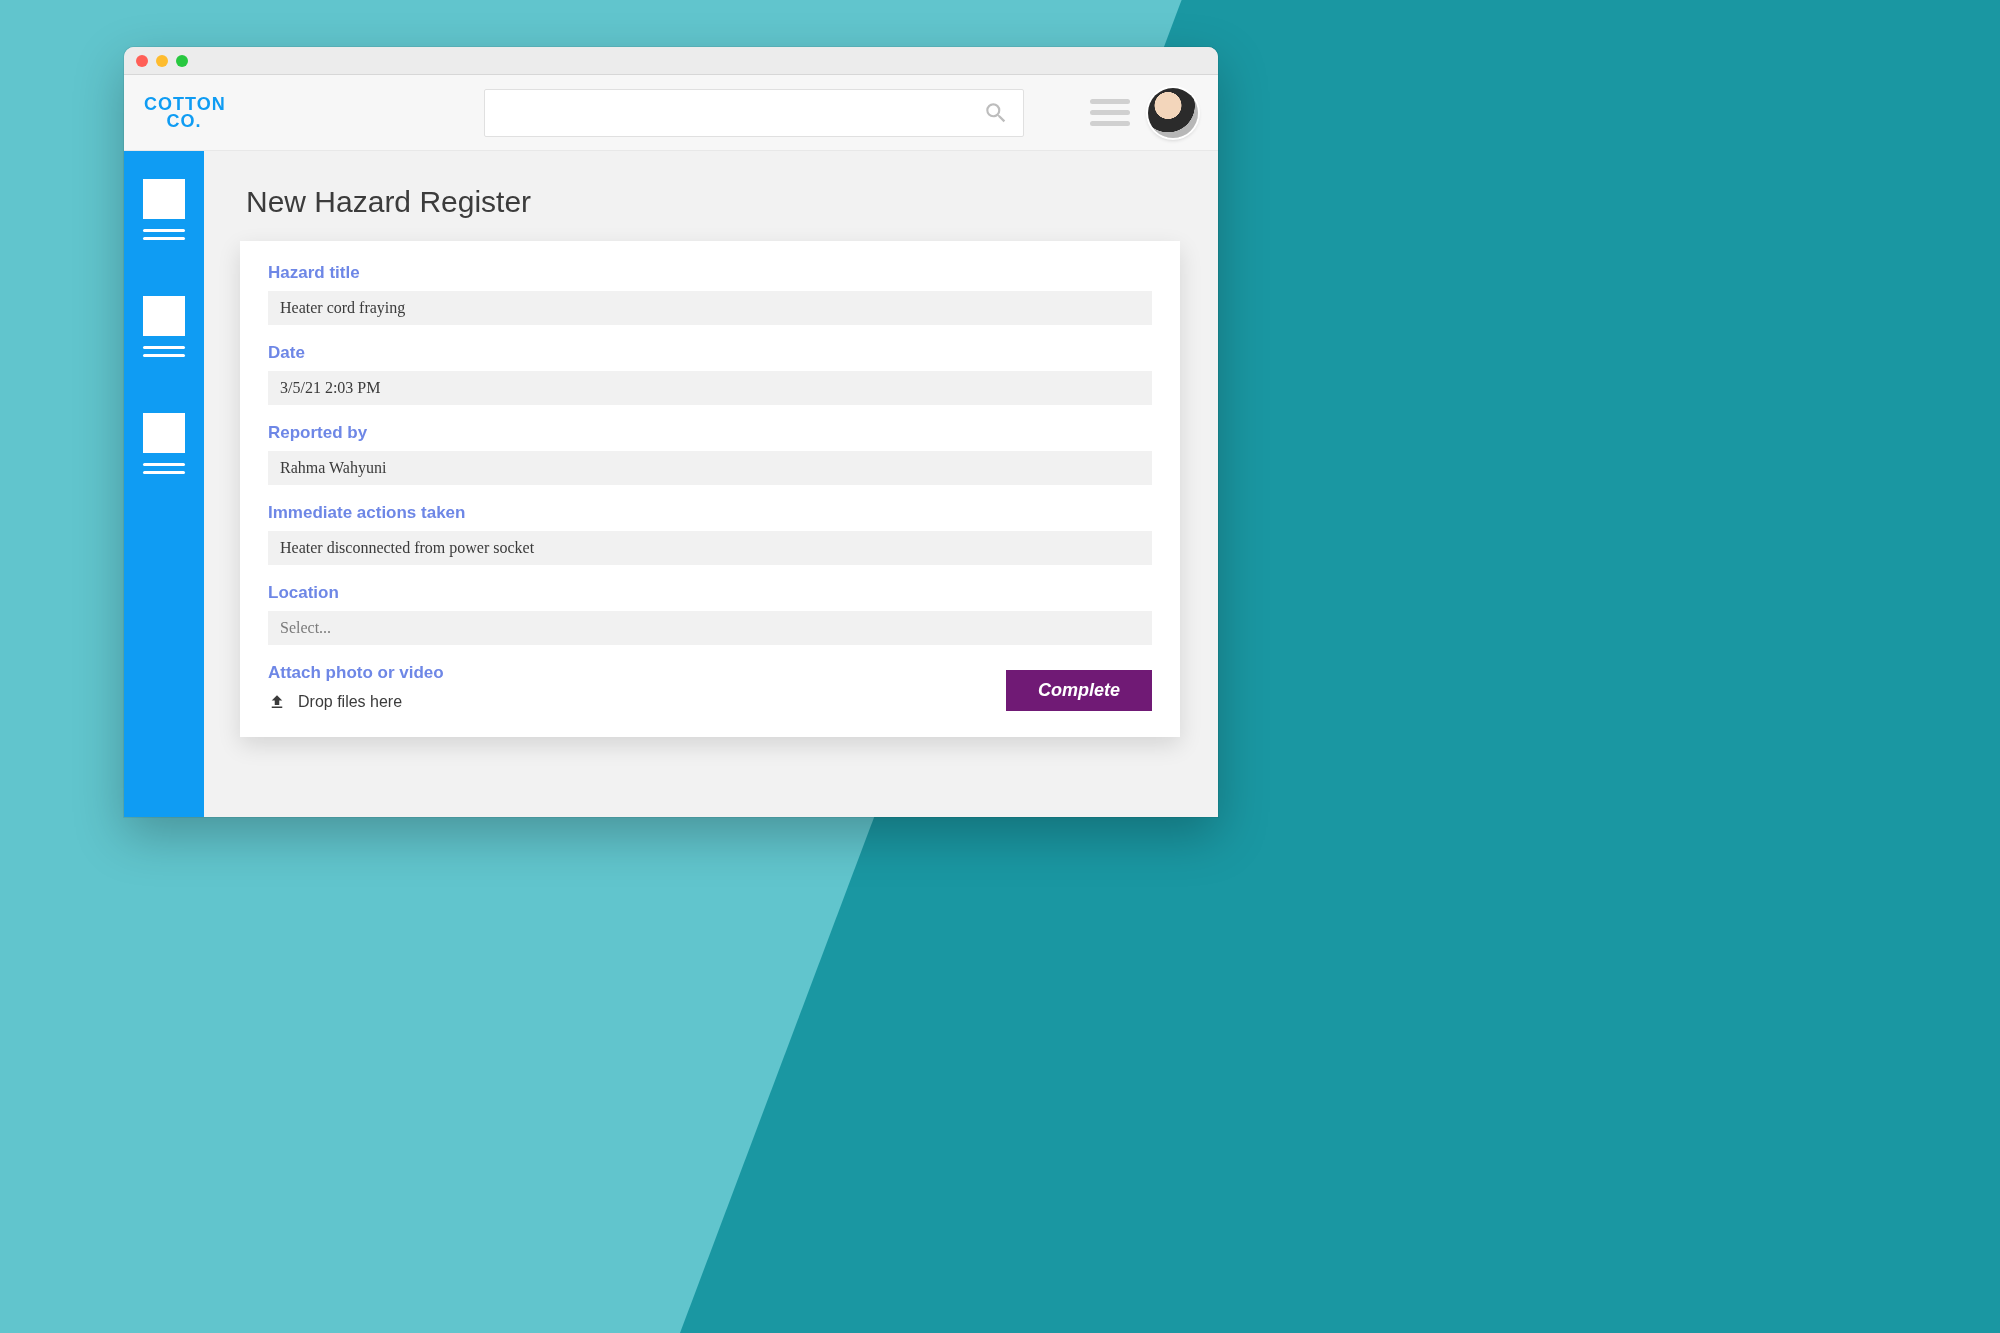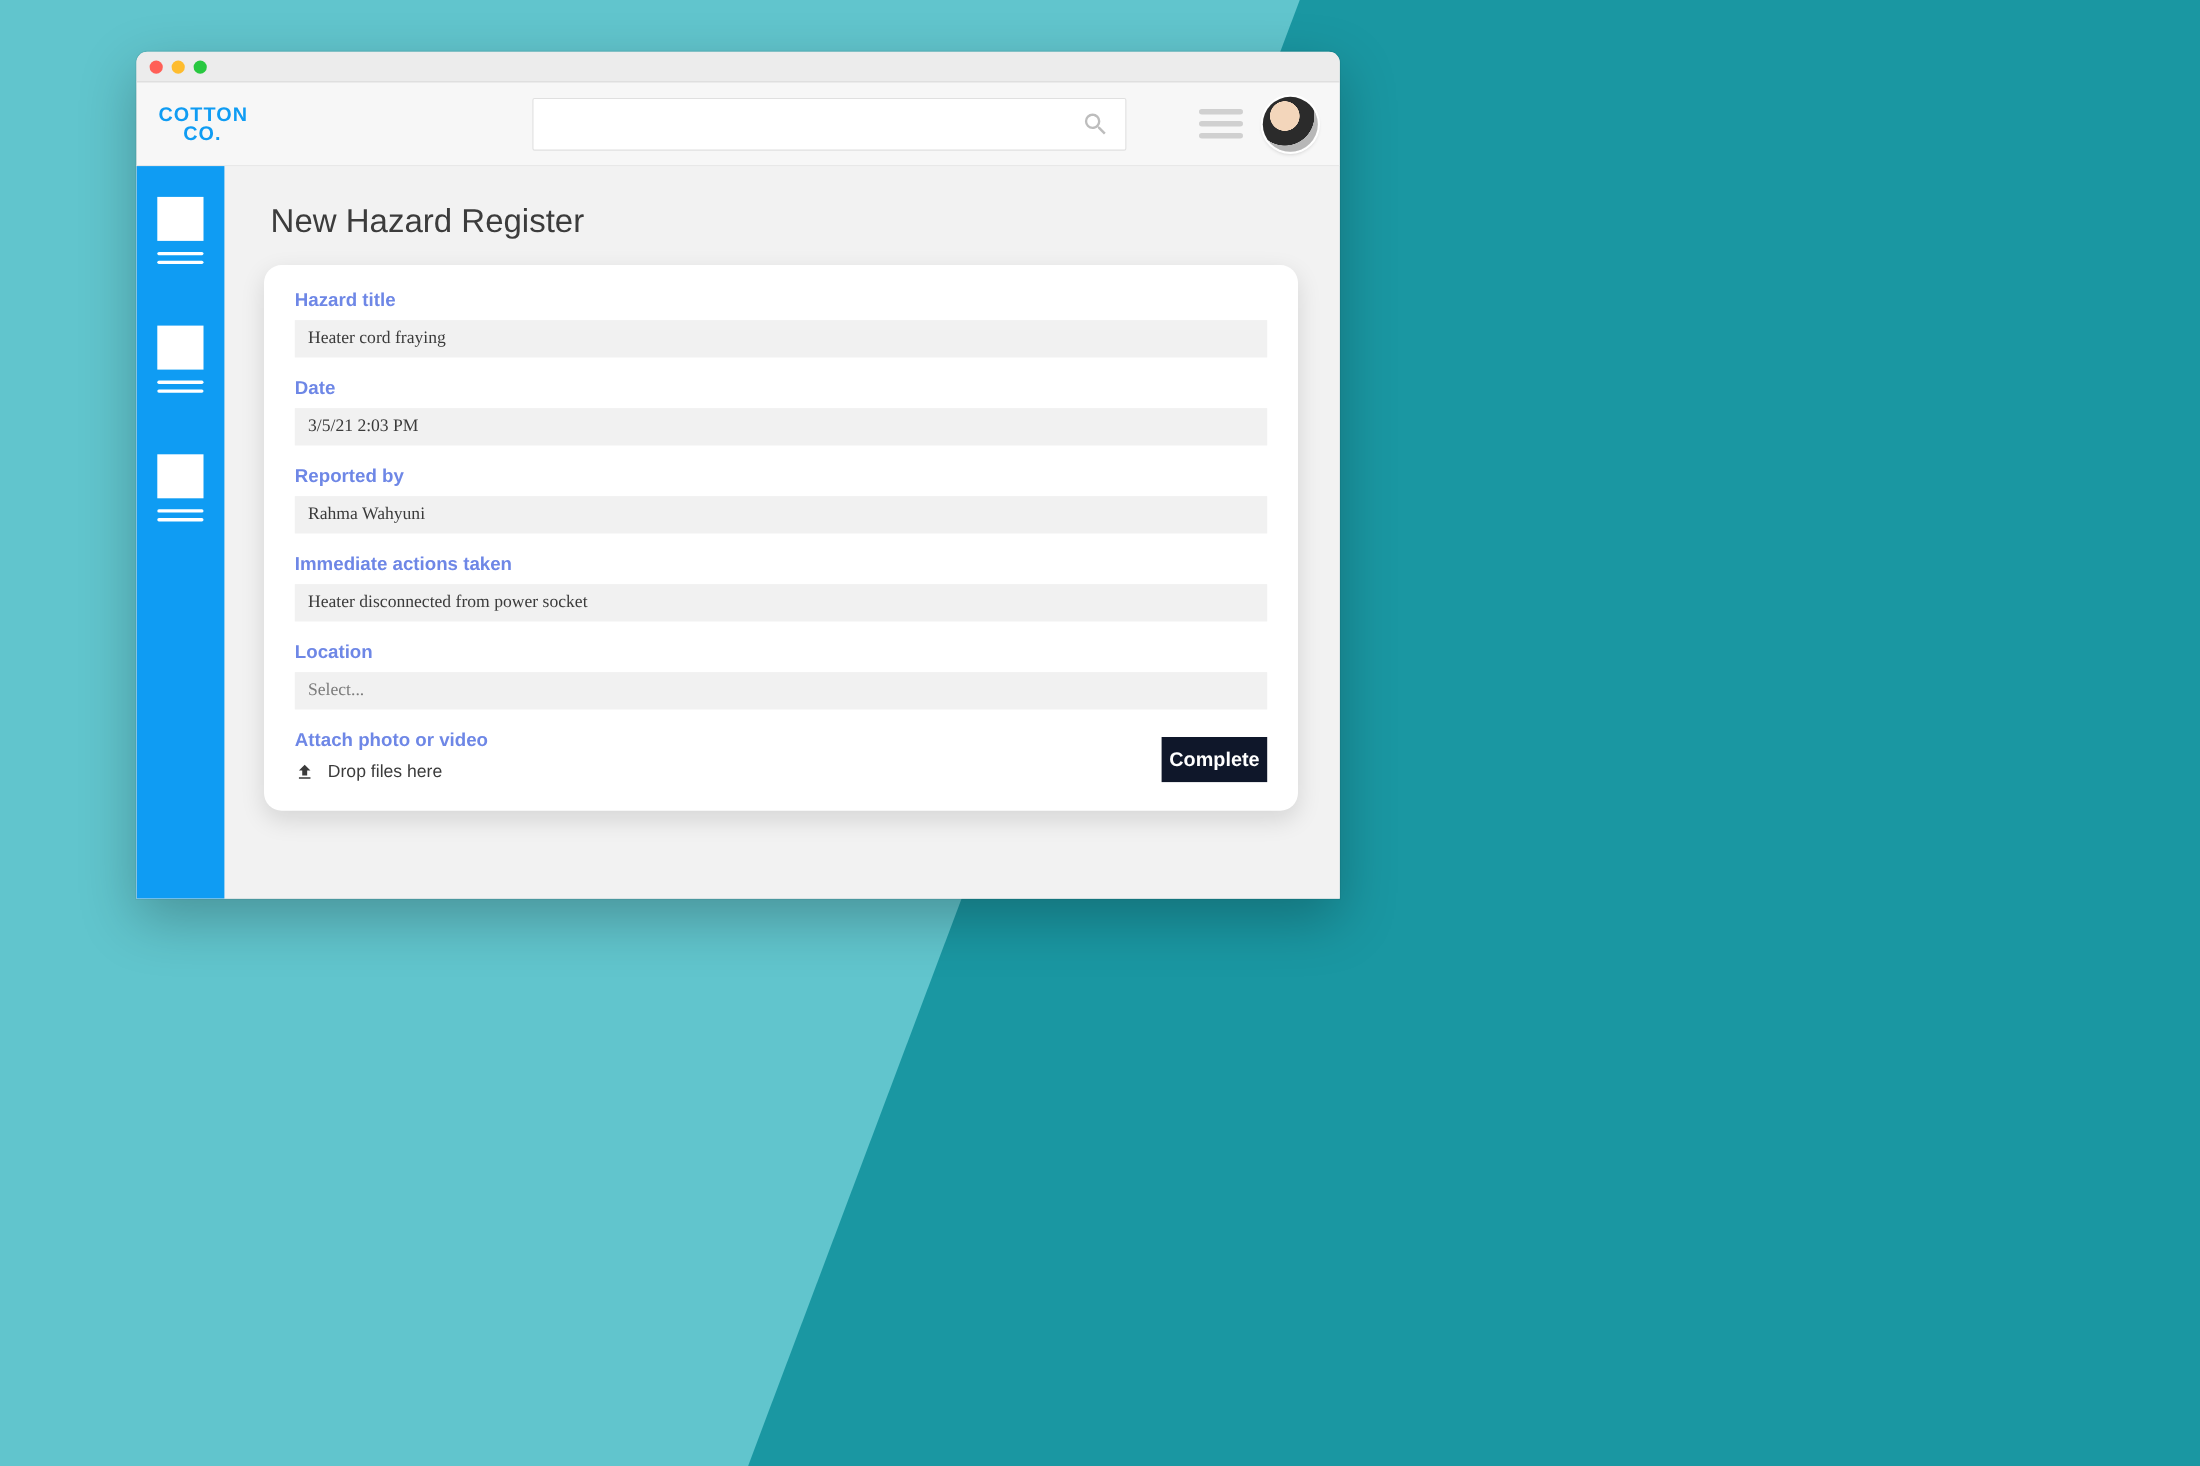--- a/index.html
+++ b/index.html
@@ -126,21 +126,20 @@
     color: #3c3c3c;
     margin-bottom: 22px;
     margin-left: 6px;
   }
 
   .card {
     background: #fff;
     width: 940px;
     padding: 22px 28px 26px 28px;
     box-shadow: 0 8px 22px rgba(0,0,0,0.12);
-    border-radius: 16px;
   }
 
   .form-group { margin-bottom: 18px; }
   .form-label {
     color: #6e87e6;
     font-weight: 700;
     font-size: 17px;
     margin-bottom: 8px;
   }
   .form-field {
@@ -159,27 +158,28 @@
     align-items: flex-end;
     justify-content: space-between;
     margin-top: 6px;
   }
   .attach-col { display:flex; flex-direction:column; gap:10px; }
   .attach-label { color:#6e87e6; font-weight:700; font-size:17px; }
   .drop-row { display:flex; align-items:center; gap:12px; color:#3b3b3b; font-size:16px; cursor:pointer; }
   .drop-row svg { width:18px; height:18px; fill:#3b3b3b; }
 
   .complete-btn {
-    background: #0f172a;
+    background: #701a75;
     color: #fff;
     font-weight: 700;
     font-size: 18px;
     border: none;
-    padding: 10px 7px;
+    padding: 10px 32px;
     cursor: pointer;
+    font-style: italic;
   }
 </style>
 </head>
 <body>
 
 <div class="bg-wedge"></div>
 
 <div class="window">
 
   <div class="titlebar">

